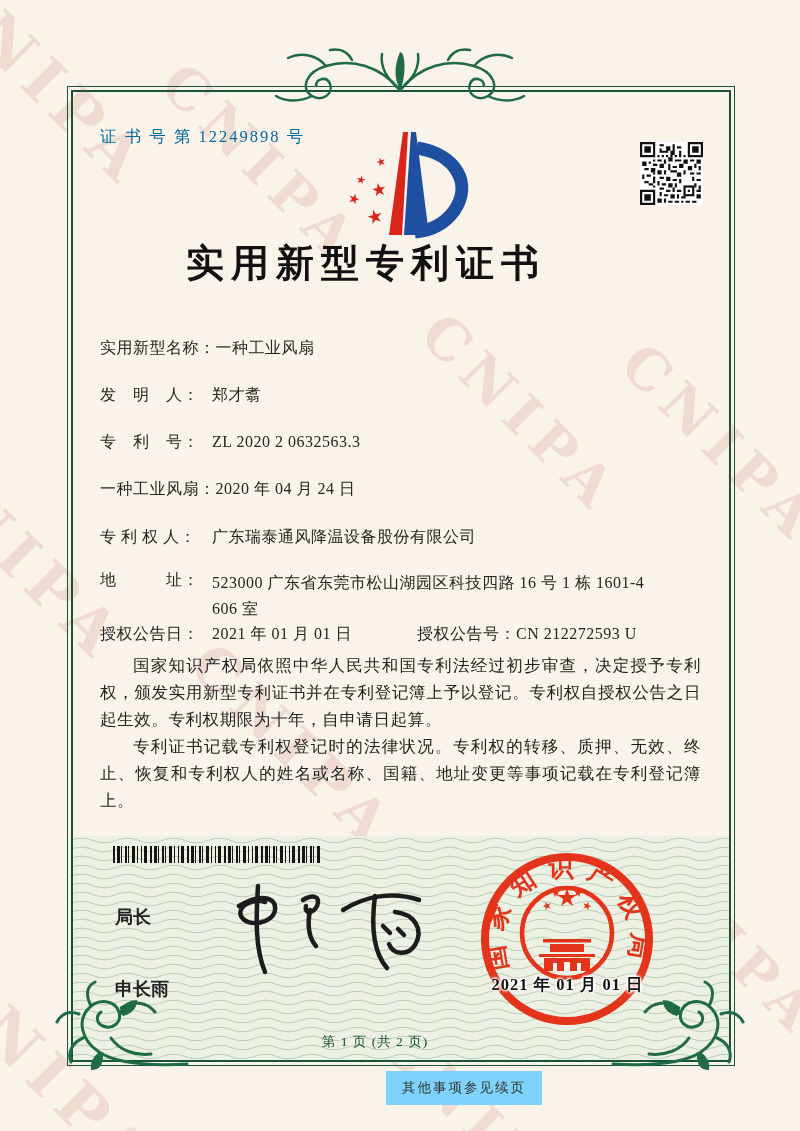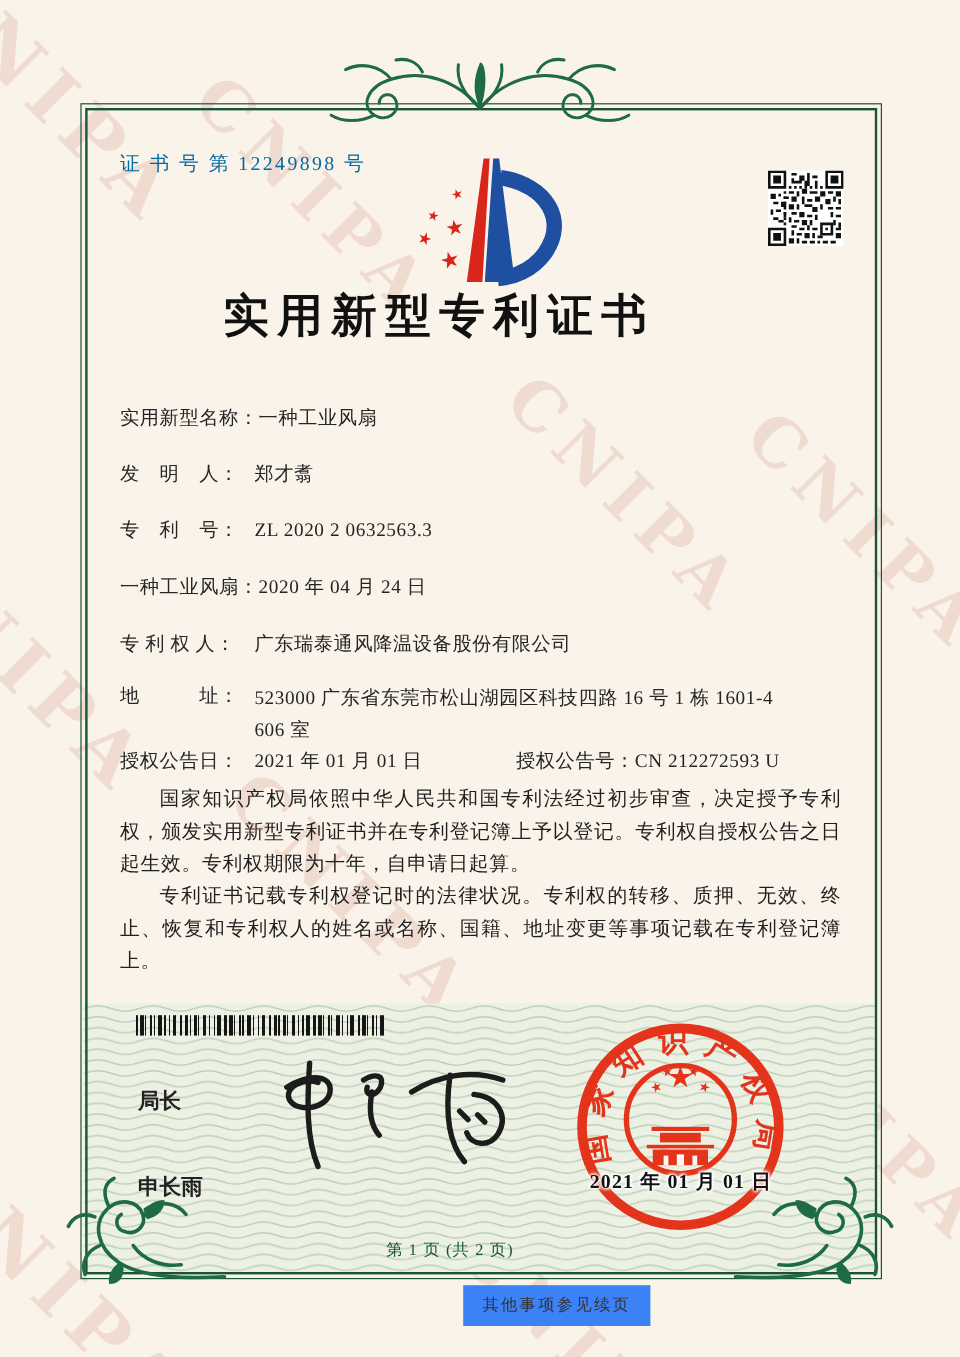--- a/index.html
+++ b/index.html
@@ -16,21 +16,21 @@
   
   .cert-no{position:absolute;left:100px;top:126px;font-size:16.5px;letter-spacing:2px;color:#0369a1;}
   
   .title{position:absolute;left:0;top:238px;width:732px;text-align:center;
       font-size:38px;font-weight:bold;letter-spacing:7px;color:#111;}
   
   .row{position:absolute;left:100px;width:612px;font-size:16px;color:#252525;white-space:nowrap;font-family:Liberation Serif, serif;}
   .row .lbl{display:inline-block;min-width:112px;letter-spacing:0.5px;}
   .row .val{letter-spacing:0.5px;}
   .addr-val{display:inline-block;vertical-align:top;white-space:normal;width:498px;letter-spacing:0.5px;line-height:26px;}
-  .grant2{position:absolute;left:330px;top:0;}
+  .grant2{position:absolute;left:317px;top:0;}
   
   .body-text{position:absolute;left:100px;top:652px;width:601px;font-size:16.5px;
       line-height:27px;text-align:justify;color:#1f1f1f;letter-spacing:0.6px;}
   .body-text p{margin:0;text-indent:2em;}
   
   .waveband{position:absolute;left:70px;top:836px;width:660px;height:226px;}
   
   .barcode{position:absolute;left:113px;top:846px;width:207px;height:17px;
       background:repeating-linear-gradient(90deg,
         #151515 0 2px, transparent 2px 4px,
@@ -47,21 +47,21 @@
       font-size:18px;font-weight:600;color:#222;text-align:center;}
   .signer-name{position:absolute;left:115px;top:977px;font-family:"Liberation Sans","DejaVu Sans",sans-serif;
       font-size:18px;font-weight:600;color:#222;}
   
   .seal-date{position:absolute;left:465px;top:974px;width:205px;text-align:center;
       font-size:16.5px;color:#111;letter-spacing:1px;font-weight:bold;
       text-shadow:0 0 3px #fff,0 0 3px #fff,0 0 5px #fff,1px 1px 2px #fff,-1px -1px 2px #fff;}
   
   .page-footer{position:absolute;left:275px;top:1033px;width:200px;text-align:center;
       font-size:13.5px;color:#14532d;letter-spacing:1px;}
-  .note-box{position:absolute;left:386px;top:1071px;background:#3b82f6;padding:8px 16px;
+  .note-box{position:absolute;left:386px;top:1071px;background:#7dd3fc;padding:8px 16px;
       font-size:13.5px;letter-spacing:2px;color:#333;}
   svg{display:block;}
 </style>
 </head>
 <body>
 
 <span class="wm" style="left:-30px;top:-45px">CNIPA</span>
 <span class="wm" style="left:195px;top:50px;font-size:56px">CNIPA</span>
 <span class="wm" style="left:455px;top:300px;font-size:56px">CNIPA</span>
 <span class="wm" style="left:-55px;top:430px">CNIPA</span>

